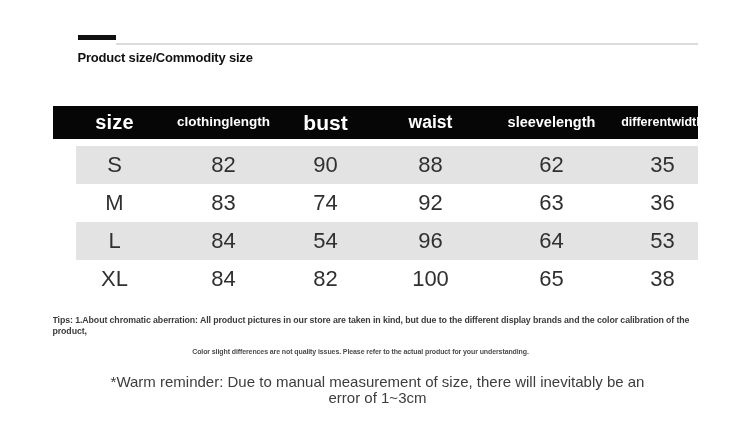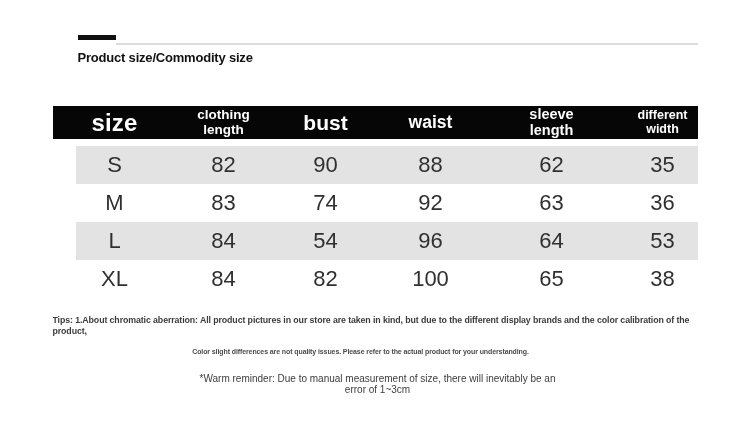--- a/index.html
+++ b/index.html
@@ -45,24 +45,24 @@
     position: absolute;
     left: 0; top: 106px;
     width: 750px; height: 33px;
     background: #060606;
     display: grid;
     grid-template-columns: var(--cols);
     align-items: center;
     color: #ffffff;
   }
   .th { text-align: center; }
-  .th-size  { font-size: 24px; font-weight: 700; letter-spacing: 0.2px; }
+  .th-size  { font-size: 20px; font-weight: 700; letter-spacing: 0.2px; }
   .th-waist { font-size: 17.5px; font-weight: 700; }
   .th-bust  { font-size: 21px; font-weight: 700; }
-  .th-two   { display: flex; flex-direction: column; justify-content: center; line-height: 1.06; font-weight: 700; }
+  .th-two   { display: flex; flex-direction: row; justify-content: center; line-height: 1.06; font-weight: 700; }
   .th-clothing { font-size: 13.5px; }
   .th-sleeve   { font-size: 14.5px; }
   .th-shoulder { font-size: 12.5px; }
 
   .tbody {
     position: absolute;
     left: 0; top: 146px;
     width: 750px;
   }
   .trow {
@@ -110,21 +110,21 @@
     font-weight: 700;
     letter-spacing: -0.1px;
     color: #4c4c4c;
   }
 
   .reminder {
     position: absolute;
     left: 0; top: 374px;
     width: 650px;
     text-align: center;
-    font-size: 10px;
+    font-size: 15px;
     font-weight: 400;
     color: #3d3d3d;
     line-height: 1.08;
   }
 </style>
 </head>
 <body>
 
 <div class="canvas">
 

